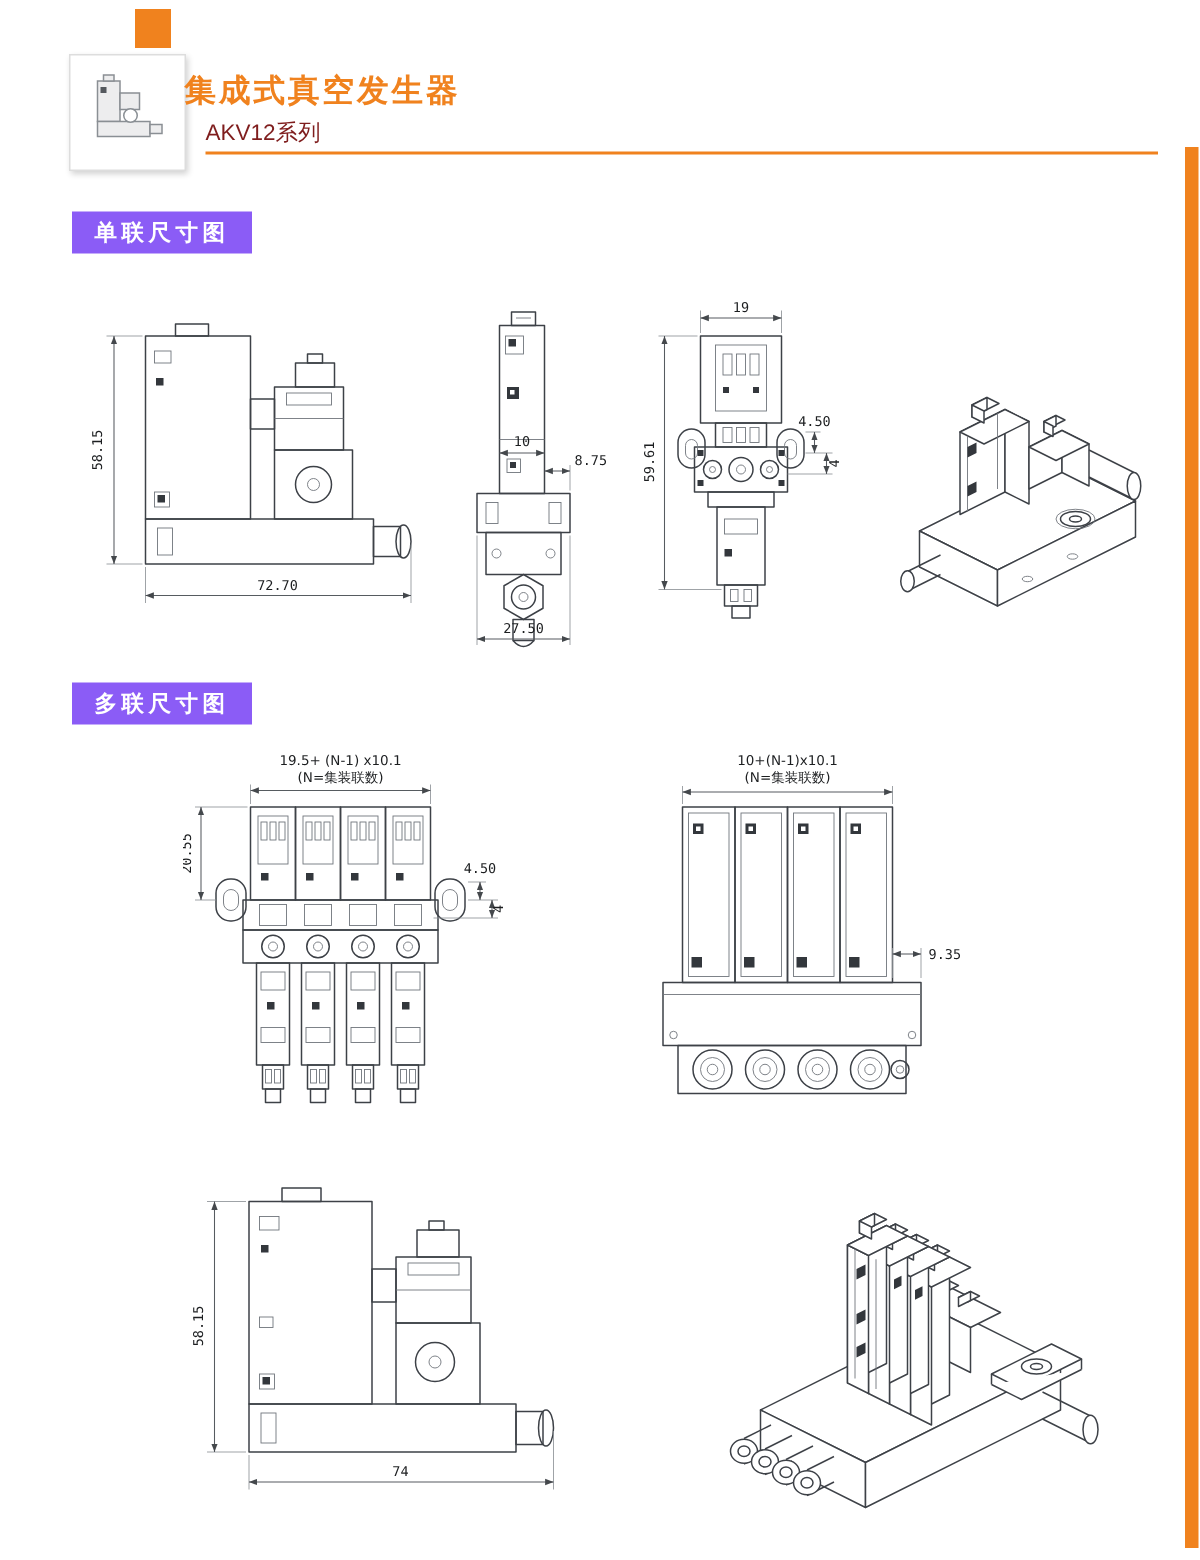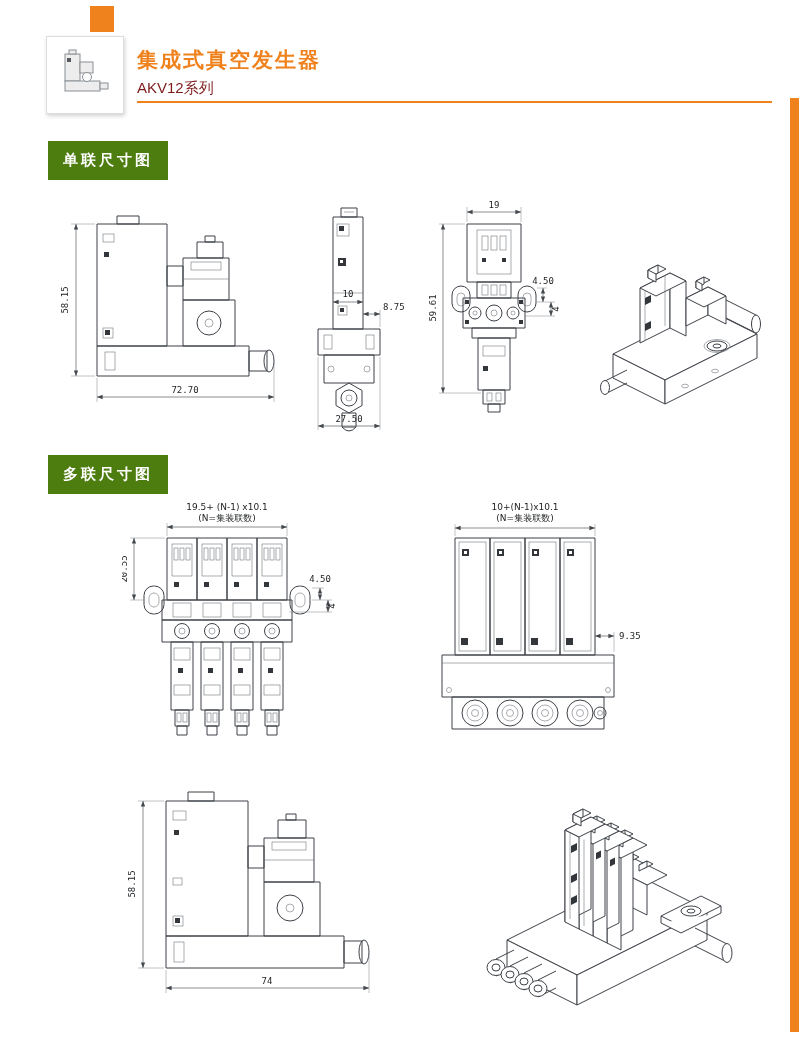--- a/index.html
+++ b/index.html
@@ -3,27 +3,27 @@
 <meta charset="utf-8">
 <style>
   * { margin:0; padding:0; box-sizing:border-box; }
   html,body { width:800px; height:1040px; }
   body { position:relative; background:#fff; font-family:"Liberation Sans",sans-serif; overflow:hidden; }
 
   .top-tab   { position:absolute; left:90px; top:6px; width:24px; height:26px; background:#F0821E; }
   .thumb     { position:absolute; left:46px; top:36px; width:78px; height:78px; background:#fff;
                border:1px solid #ddd; box-shadow:1px 2px 4px rgba(0,0,0,.18);
                display:flex; align-items:center; justify-content:center; }
-  .title     { position:absolute; left:137px; top:46px; font-size:21px; font-weight:bold;
+  .title     { position:absolute; left:123px; top:46px; font-size:21px; font-weight:bold;
                color:#F0821E; letter-spacing:2px; }
   .subtitle  { position:absolute; left:137px; top:79px; font-size:15px; color:#7f1d1d; }
   .hrule     { position:absolute; left:137px; top:101px; width:635px; height:2px; background:#F0821E; }
   .right-bar { position:absolute; left:790px; top:98px; width:9px; height:934px; background:#F0821E; }
 
-  .sec { position:absolute; left:48px; height:39px; background:#4d7c0f; color:#fff;
+  .sec { position:absolute; left:48px; height:28px; background:#8b5cf6; color:#fff;
          font-size:15px; font-weight:bold; display:flex; align-items:center;
          padding:0 15px; letter-spacing:3px; }
   #sec1 { top:141px; }
   #sec2 { top:455px; }
 
   .drw { position:absolute; }
 
   svg .geo  { stroke:#3d4147; stroke-width:1; fill:none; stroke-linejoin:round; }
   svg .thin { stroke:#70757c; stroke-width:.6; fill:none; }
   svg .geof { fill:#33373c; stroke:none; }

